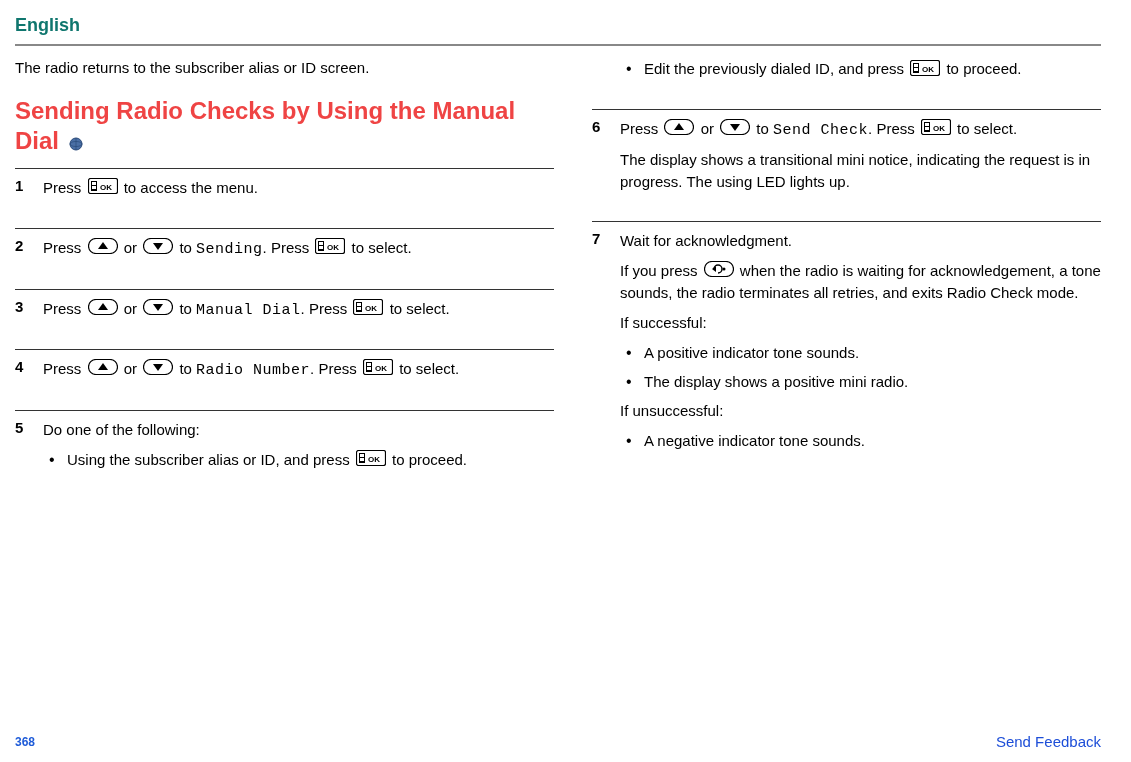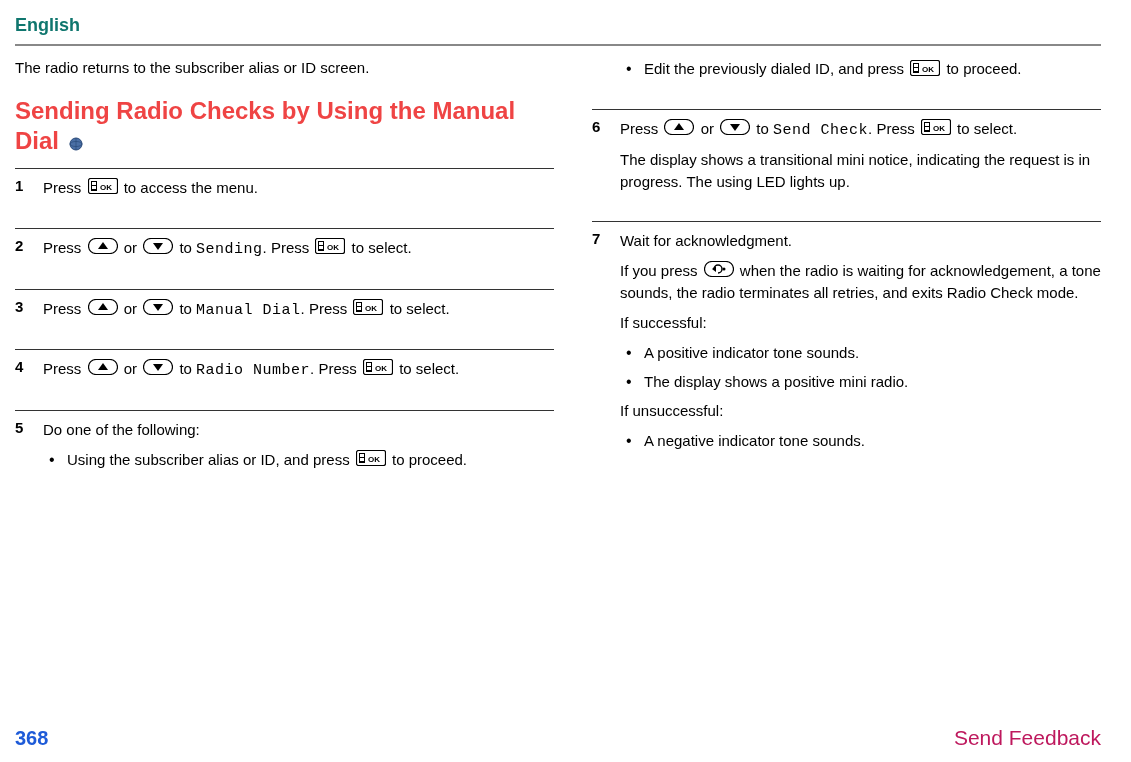--- a/index.html
+++ b/index.html
@@ -113,25 +113,25 @@
       bottom: 12px;
       left: 15px;
       right: 30px;
       display: flex;
       justify-content: space-between;
       align-items: center;
     }
     .page-num {
       color: #1e5bd8;
       font-weight: bold;
-      font-size: 20px;
+      font-size: 12px;
     }
     .send-feedback {
-      color: #be185d;
-      font-size: 21px;
+      color: #1d4ed8;
+      font-size: 15px;
       text-decoration: none;
     }
   </style>
 </head>
 <body>
 
 <div class="header-language">English</div>
 <hr class="header-rule">
 
 <div class="columns">

